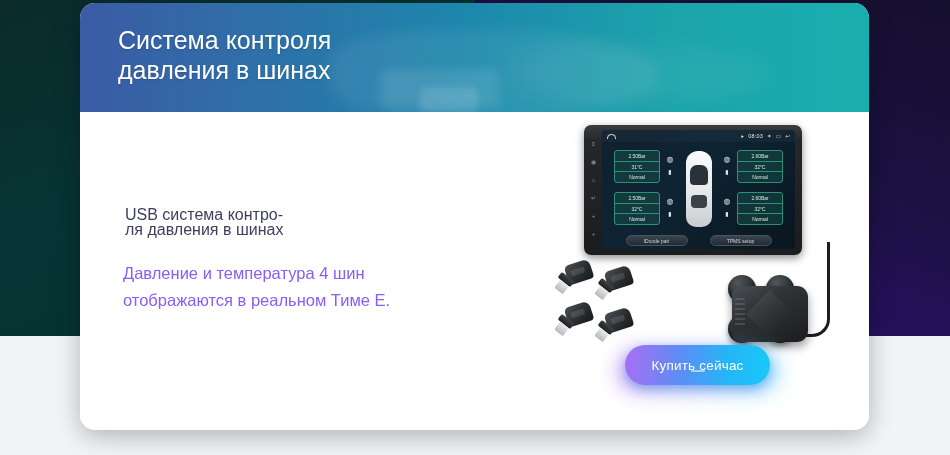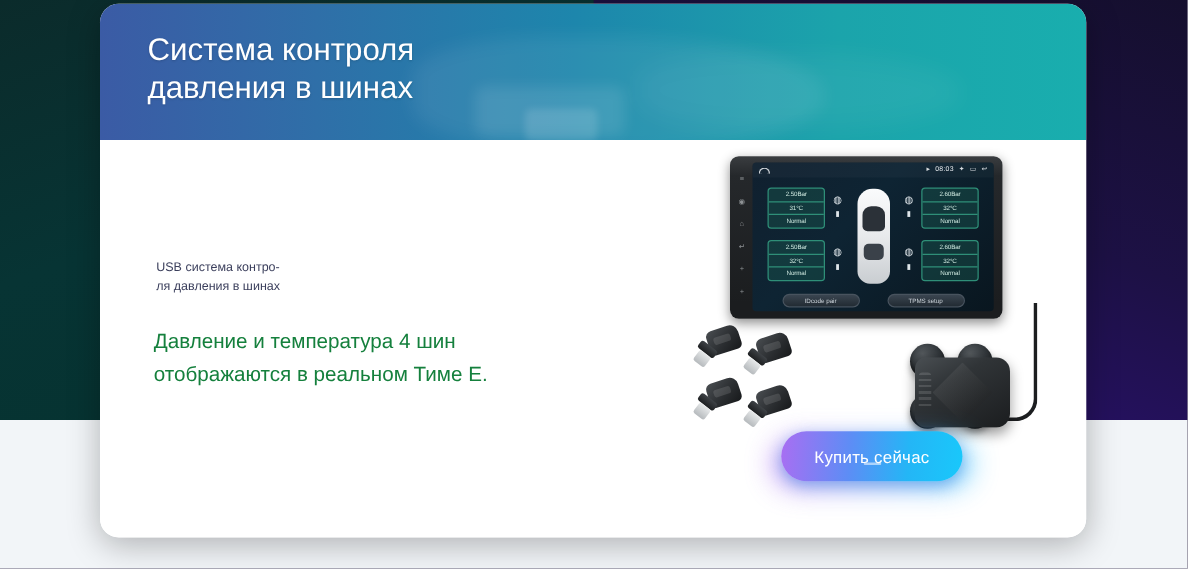--- a/index.html
+++ b/index.html
@@ -69,30 +69,30 @@
     text-shadow: 0 1px 2px rgba(0,0,0,0.16);
   }
 
   
   #body-area { position: relative; height: 318px; background: #fff; }
 
   #subhead {
     position: absolute;
     left: 45px; top: 95px;
     color: #3b3f5c;
-    font-size: 10px;
+    font-size: 16px;
     line-height: 15px;
     white-space: pre-line;
   }
 
   #lead {
     position: absolute;
     left: 43px; top: 148px;
     width: 310px;
-    color: #15803d;
+    color: #8b5cf6;
     font-size: 16.5px;
     line-height: 27px;
   }
 
   
   #head-unit {
     position: absolute;
     left: 504px; top: 13px;
     width: 218px; height: 130px;
     background: linear-gradient(180deg,#3a3d40 0%,#25282b 12%,#1b1d1f 90%);

